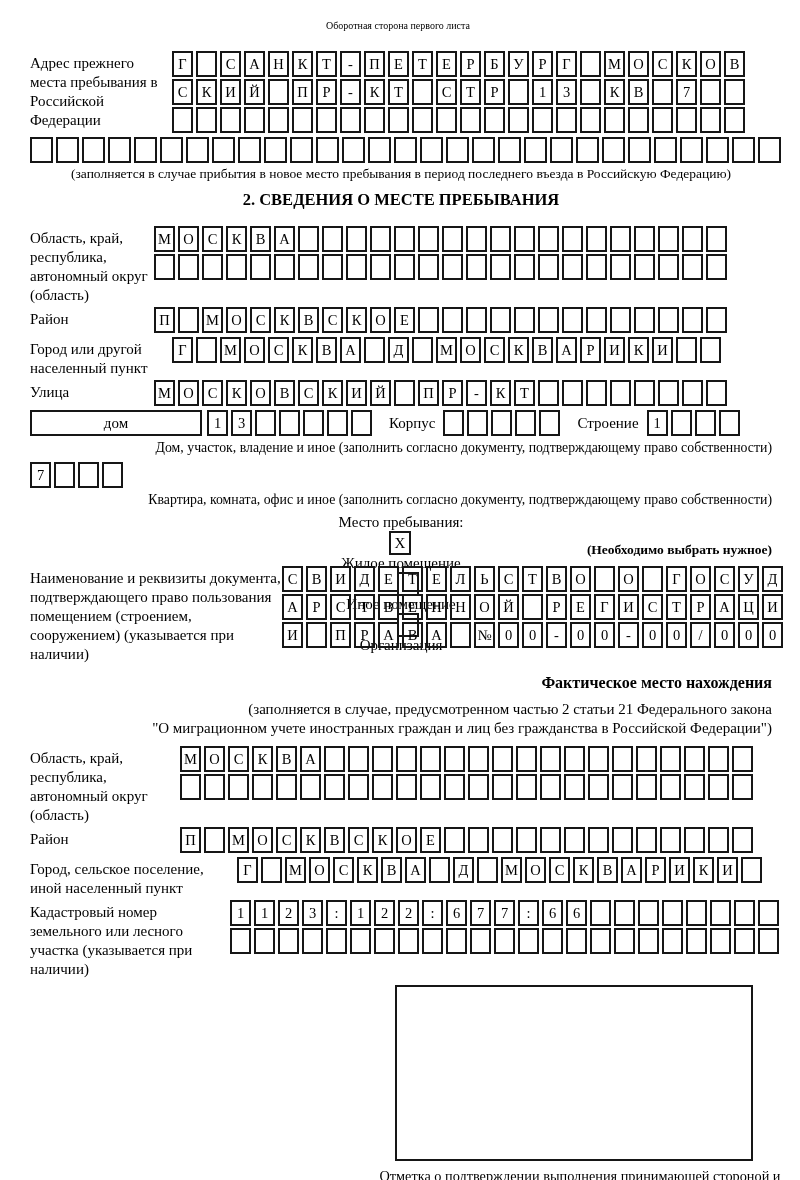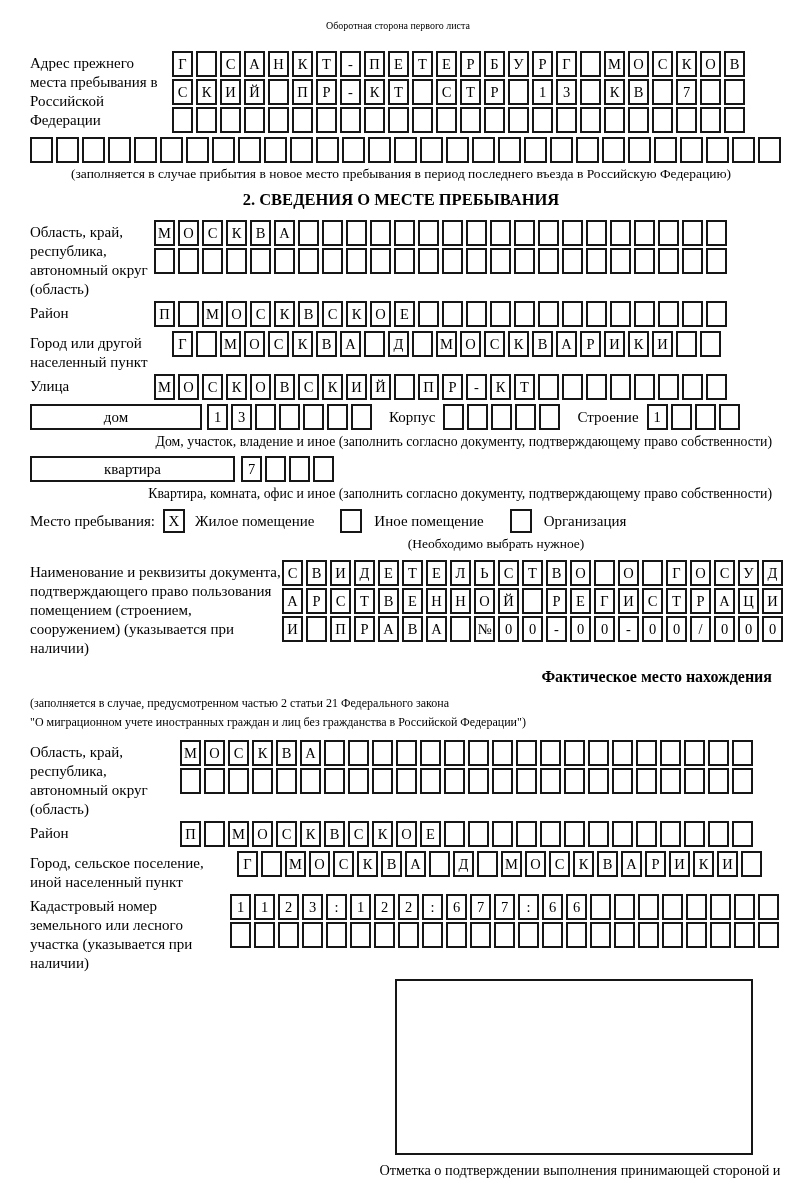--- a/index.html
+++ b/index.html
@@ -14,40 +14,40 @@
   .w205 { width:207px; } .w198 { width:200px; } .w250 { width:252px; }
 
   .cellrow { display:flex; flex:none; margin-bottom:2px; height:26px; }
   .cell { box-sizing:border-box; flex:none; width:21px; height:26px; margin-right:3px;
           border:2px solid #161616; display:flex; align-items:center; justify-content:center;
           font-size:14.5px; }
   .fullrow .cell { width:23px; }
 
   .note  { font-size:13.5px; text-align:center; margin:3px 0 8px 0; }
   .note-l{ font-size:13.8px; text-align:right; margin:2px 0 6px 0; }
-  .h1 { font-size:16.5px; font-weight:bold; text-align:center; margin:6px 0 10px 0; }
+  .h1 { font-size:16.5px; font-weight:bold; text-align:center; margin:6px 0 16px 0; }
   .h2 { font-size:16px;   font-weight:bold; text-align:right; margin:10px 0 8px 0; }
 
   .minh76 { min-height:78px; }
   .minh40 { min-height:40px; }
 
   .wide-box { box-sizing:border-box; flex:none; height:26px; border:2px solid #161616;
               display:flex; align-items:center; justify-content:center; font-size:15px; }
   .dom { width:172px; margin-right:5px; }
   .kvr { width:205px; margin-right:6px; }
   .inline-lbl { font-size:15px; line-height:26px; flex:none; padding:0 8px 0 14px; }
 
-  .stay { display:flex; align-items:center; font-size:15px; margin:6px 0 2px 0; height:26px; }
+  .stay { display:flex; align-items:center; font-size:15px; margin:6px 0 2px 0; height:26px;flex-direction:column; }
   .chk { box-sizing:border-box; flex:none; width:22px; height:24px; border:2px solid #161616;
          display:flex; align-items:center; justify-content:center; font-size:15px;
          margin:0 12px 0 26px; }
   .chk.first { margin:0 10px 0 8px; }
-  .stay-note { margin:2px 0 8px 0; text-align:center; padding-left:190px; }
-
-  .notes2 { font-size:12px; text-align:left; line-height:19px; margin:2px 0 8px 0; }
+  .stay-note { margin:2px 0 8px 0; text-align:right; padding-left:190px;font-weight:bold; }
+
+  .notes2 { font-size:15px; text-align:right; line-height:19px; margin:2px 0 8px 0; }
 
   .stamp-box { box-sizing:border-box; margin:6px 0 0 365px; width:358px; height:176px;
                border:2px solid #161616; }
   .stamp-caption { margin:6px 0 0 345px; width:410px; text-align:center;
                    font-size:14.3px; line-height:19px; }
 </style>
 </head>
 <body>
 
 <div class="page">
@@ -342,21 +342,20 @@
     <div class="cellrow">
         <span class="cell">1</span>
         <span class="cell"></span>
         <span class="cell"></span>
         <span class="cell"></span>
       </div>
   </div>
   <div class="note-l">Дом, участок, владение и иное (заполнить согласно документу, подтверждающему право собственности)</div>
 
   <div class="frow">
-    <div class="wide-box kvr">квартира</div>
     <div class="cellrow">
         <span class="cell">7</span>
         <span class="cell"></span>
         <span class="cell"></span>
         <span class="cell"></span>
       </div>
   </div>
   <div class="note-l">Квартира, комната, офис и иное (заполнить согласно документу, подтверждающему право собственности)</div>
 
   <div class="stay">

